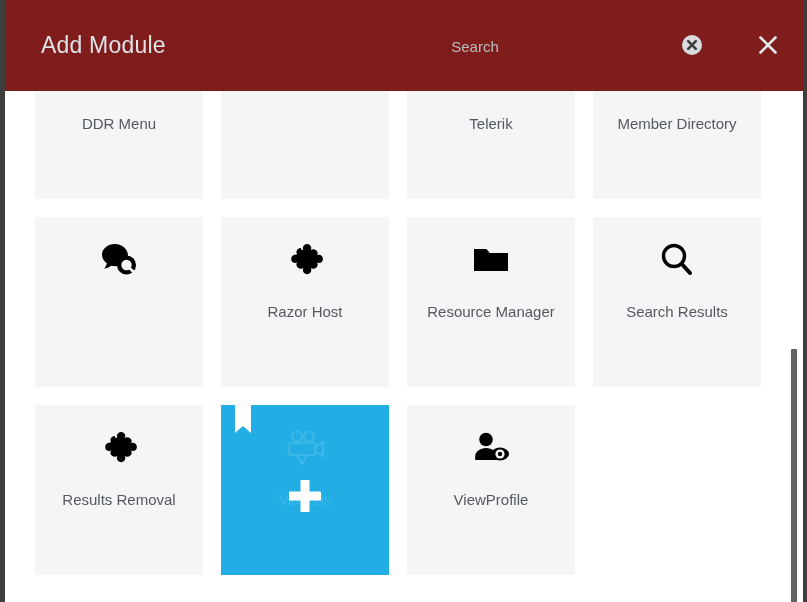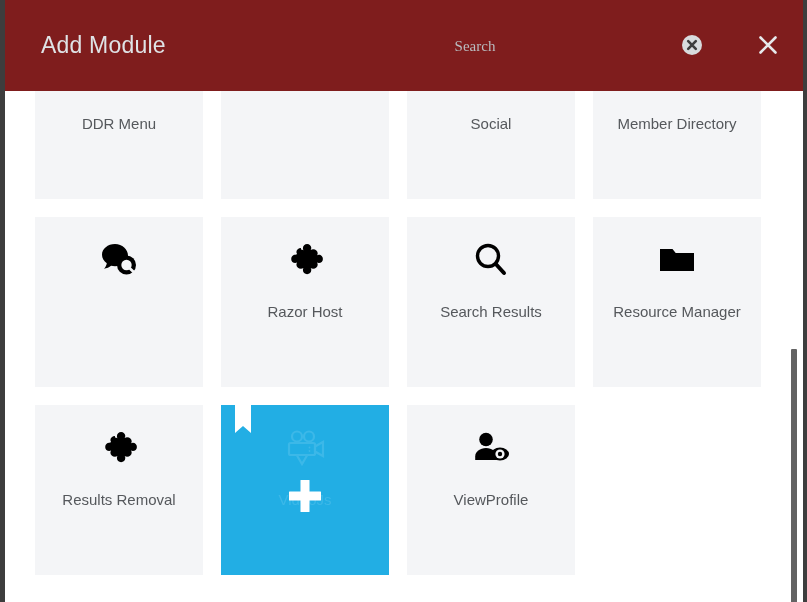--- a/index.html
+++ b/index.html
@@ -66,21 +66,21 @@
   .header-search {
     position: absolute;
     left: 300px;
     top: 30px;
     width: 340px;
     height: 32px;
     background: transparent;
     border: none;
     outline: none;
     color: #cfd3d6;
-    font-family: Liberation Serif, serif;
+    font-family: Liberation Sans, sans-serif;
     font-size: 15px;
     text-align: center;
     caret-color: #cfd3d6;
   }
   .header-search::placeholder { color: #b9bdc0; opacity: 1; }
 
   .clear-btn {
     position: absolute;
     left: 673px;
     top: 32px;
@@ -261,21 +261,21 @@
           
         </span>
 
       </button>
 
       <button class="tile">
         <span class="tile-icon">
           
         </span>
 
-        <span class="tile-label">Social</span>
+        <span class="tile-label">Telerik</span>
       </button>
 
       <button class="tile">
         <span class="tile-icon">
           
         </span>
 
         <span class="tile-label">Member Directory</span>
       </button>
 
@@ -296,37 +296,37 @@
           <svg width="40" height="40" viewBox="0 0 40 40" fill="currentColor">
             <path d="M16 4c-2.6 0-4.6 1.8-4.6 4 0 .8.3 1.5.7 2.1-.5.4-1.2.6-1.9.6-2.2 0-4 1.9-4 4.2 0 2.3 1.8 4.2 4 4.2.7 0 1.3-.2 1.9-.5-.4.6-.7 1.3-.7 2.1 0 2.2 2 4 4.6 4 .9 0 1.7-.2 2.4-.6-.3.6-.5 1.3-.5 2 0 2.3 1.9 4.2 4.2 4.2s4.2-1.9 4.2-4.2c0-.8-.2-1.5-.6-2.1.7.4 1.5.7 2.4.7 2.6 0 4.6-1.8 4.6-4 0-.8-.3-1.5-.7-2.1.5.3 1.2.5 1.9.5 2.2 0 4-1.9 4-4.2 0-2.3-1.8-4.2-4-4.2-.7 0-1.4.2-1.9.6.4-.6.7-1.3.7-2.1 0-2.2-2-4-4.6-4-.9 0-1.7.2-2.4.7.4-.6.6-1.4.6-2.1C26.3 1.9 24.4 0 22.1 0s-4.2 1.9-4.2 4.2c0 .7.2 1.4.5 2-.7-.4-1.5-.6-2.4-.6z" transform="translate(0,4)"></path>
           </svg>
         </span>
 
         <span class="tile-label">Razor Host</span>
       </button>
 
       <button class="tile">
         <span class="tile-icon">
+          <svg width="40" height="32" viewBox="0 0 40 32" fill="currentColor">
+            <path d="M3 5h12.5l3.2 4H37v18H3z"></path>
+          </svg>
+        </span>
+
+        <span class="tile-label">Resource Manager</span>
+      </button>
+
+      <button class="tile">
+        <span class="tile-icon">
           <svg width="38" height="38" viewBox="0 0 38 38" fill="none" stroke="currentColor">
             <circle cx="16" cy="15" r="10.5" stroke-width="3.4"></circle>
             <path d="M23.8 23 L32 32" stroke-width="4" stroke-linecap="round"></path>
           </svg>
         </span>
 
         <span class="tile-label">Search Results</span>
-      </button>
-
-      <button class="tile">
-        <span class="tile-icon">
-          <svg width="40" height="32" viewBox="0 0 40 32" fill="currentColor">
-            <path d="M3 5h12.5l3.2 4H37v18H3z"></path>
-          </svg>
-        </span>
-
-        <span class="tile-label">Resource Manager</span>
       </button>
 
 
       <button class="tile">
         <span class="tile-icon">
           <svg width="40" height="40" viewBox="0 0 40 40" fill="currentColor">
             <path d="M16 4c-2.6 0-4.6 1.8-4.6 4 0 .8.3 1.5.7 2.1-.5.4-1.2.6-1.9.6-2.2 0-4 1.9-4 4.2 0 2.3 1.8 4.2 4 4.2.7 0 1.3-.2 1.9-.5-.4.6-.7 1.3-.7 2.1 0 2.2 2 4 4.6 4 .9 0 1.7-.2 2.4-.6-.3.6-.5 1.3-.5 2 0 2.3 1.9 4.2 4.2 4.2s4.2-1.9 4.2-4.2c0-.8-.2-1.5-.6-2.1.7.4 1.5.7 2.4.7 2.6 0 4.6-1.8 4.6-4 0-.8-.3-1.5-.7-2.1.5.3 1.2.5 1.9.5 2.2 0 4-1.9 4-4.2 0-2.3-1.8-4.2-4-4.2-.7 0-1.4.2-1.9.6.4-.6.7-1.3.7-2.1 0-2.2-2-4-4.6-4-.9 0-1.7.2-2.4.7.4-.6.6-1.4.6-2.1C26.3 1.9 24.4 0 22.1 0s-4.2 1.9-4.2 4.2c0 .7.2 1.4.5 2-.7-.4-1.5-.6-2.4-.6z" transform="translate(0,4)"></path>
           </svg>
         </span>
 

